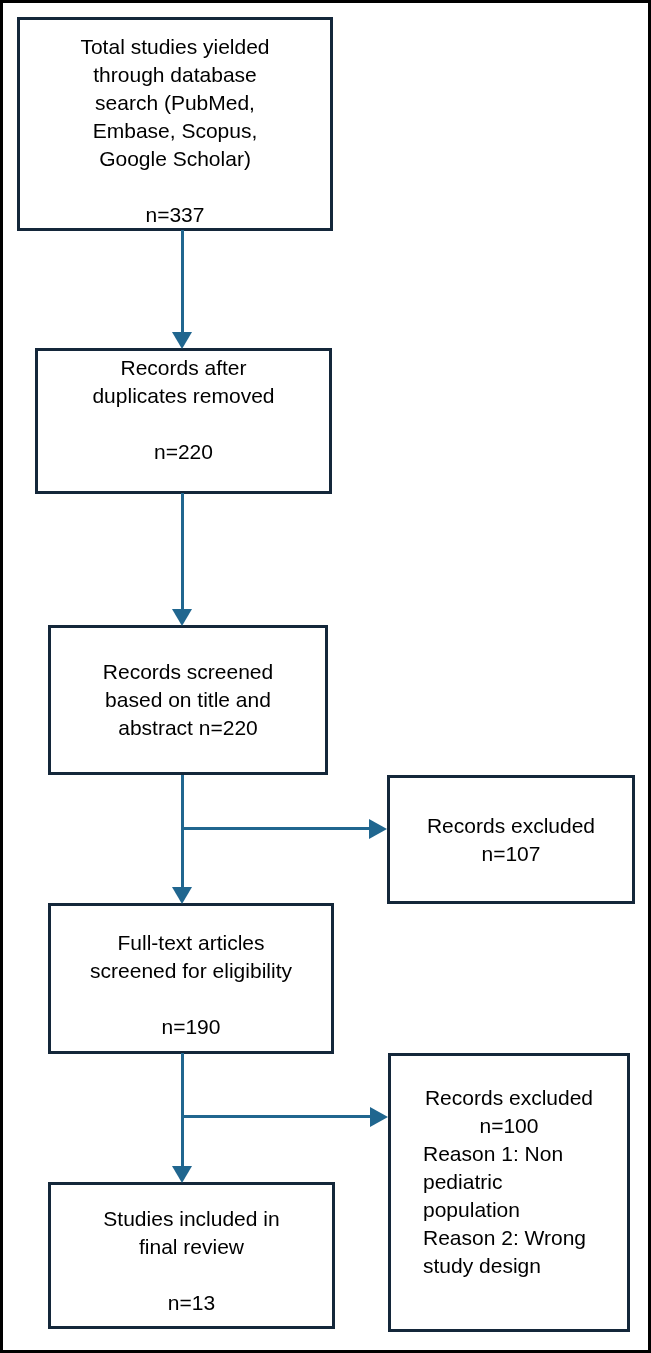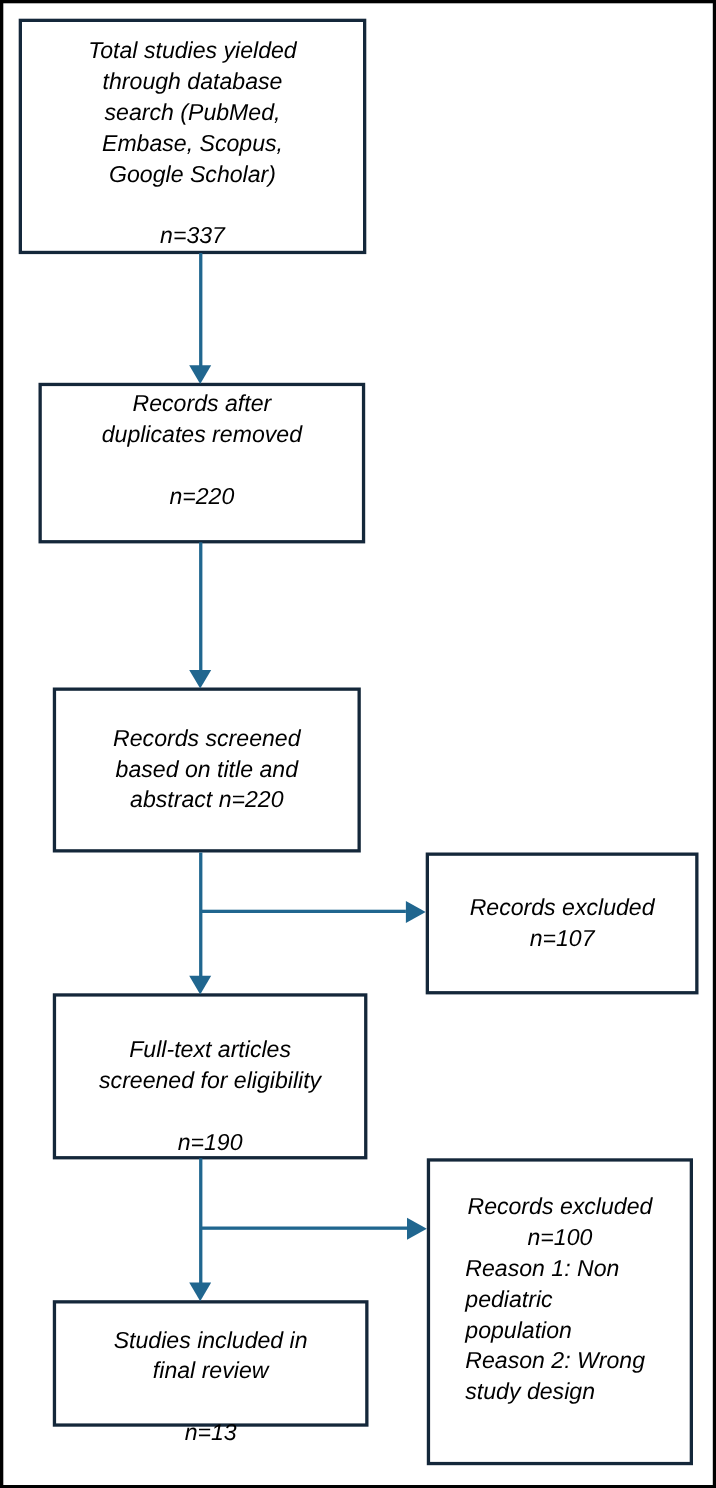--- a/index.html
+++ b/index.html
@@ -35,28 +35,27 @@
     display: flex;
     flex-direction: column;
     align-items: center;
     font-size: 21px;
     line-height: 28px;
     text-align: center;
   }
   .box .txt, .box .n, .box .heading, .box .reasons {
     white-space: pre-line;
     width: 100%;
-    font-style: italic;
   }
   .box .n { margin-top: 28px; }
   .b1 { left: 17px;  top: 17px;   width: 316px; height: 214px; padding-top: 13px; }
   .b2 { left: 35px;  top: 348px;  width: 297px; height: 146px; padding-top: 3px; }
   .b3 { left: 48px;  top: 625px;  width: 280px; height: 150px; justify-content: center; }
-  .b4 { left: 48px;  top: 903px;  width: 286px; height: 151px; padding-top: 35px; }
-  .b5 { left: 48px;  top: 1182px; width: 287px; height: 115px; padding-top: 20px; }
+  .b4 { left: 48px;  top: 903px;  width: 286px; height: 151px; padding-top: 13px; justify-content: center; }
+  .b5 { left: 48px;  top: 1182px; width: 287px; height: 147px; padding-top: 20px; }
   .e1 { left: 387px; top: 775px;  width: 248px; height: 129px; justify-content: center; }
   .e2 { left: 388px; top: 1053px; width: 242px; height: 279px; padding-top: 28px; }
   .e2 .reasons { text-align: left; padding: 0 8px 0 32px; }
 
   .vline, .hline { position: absolute; background: var(--arrow); }
   .vline { width: 3px; }
   .hline { height: 3px; }
   .ah-down {
     position: absolute;
     width: 0; height: 0;

